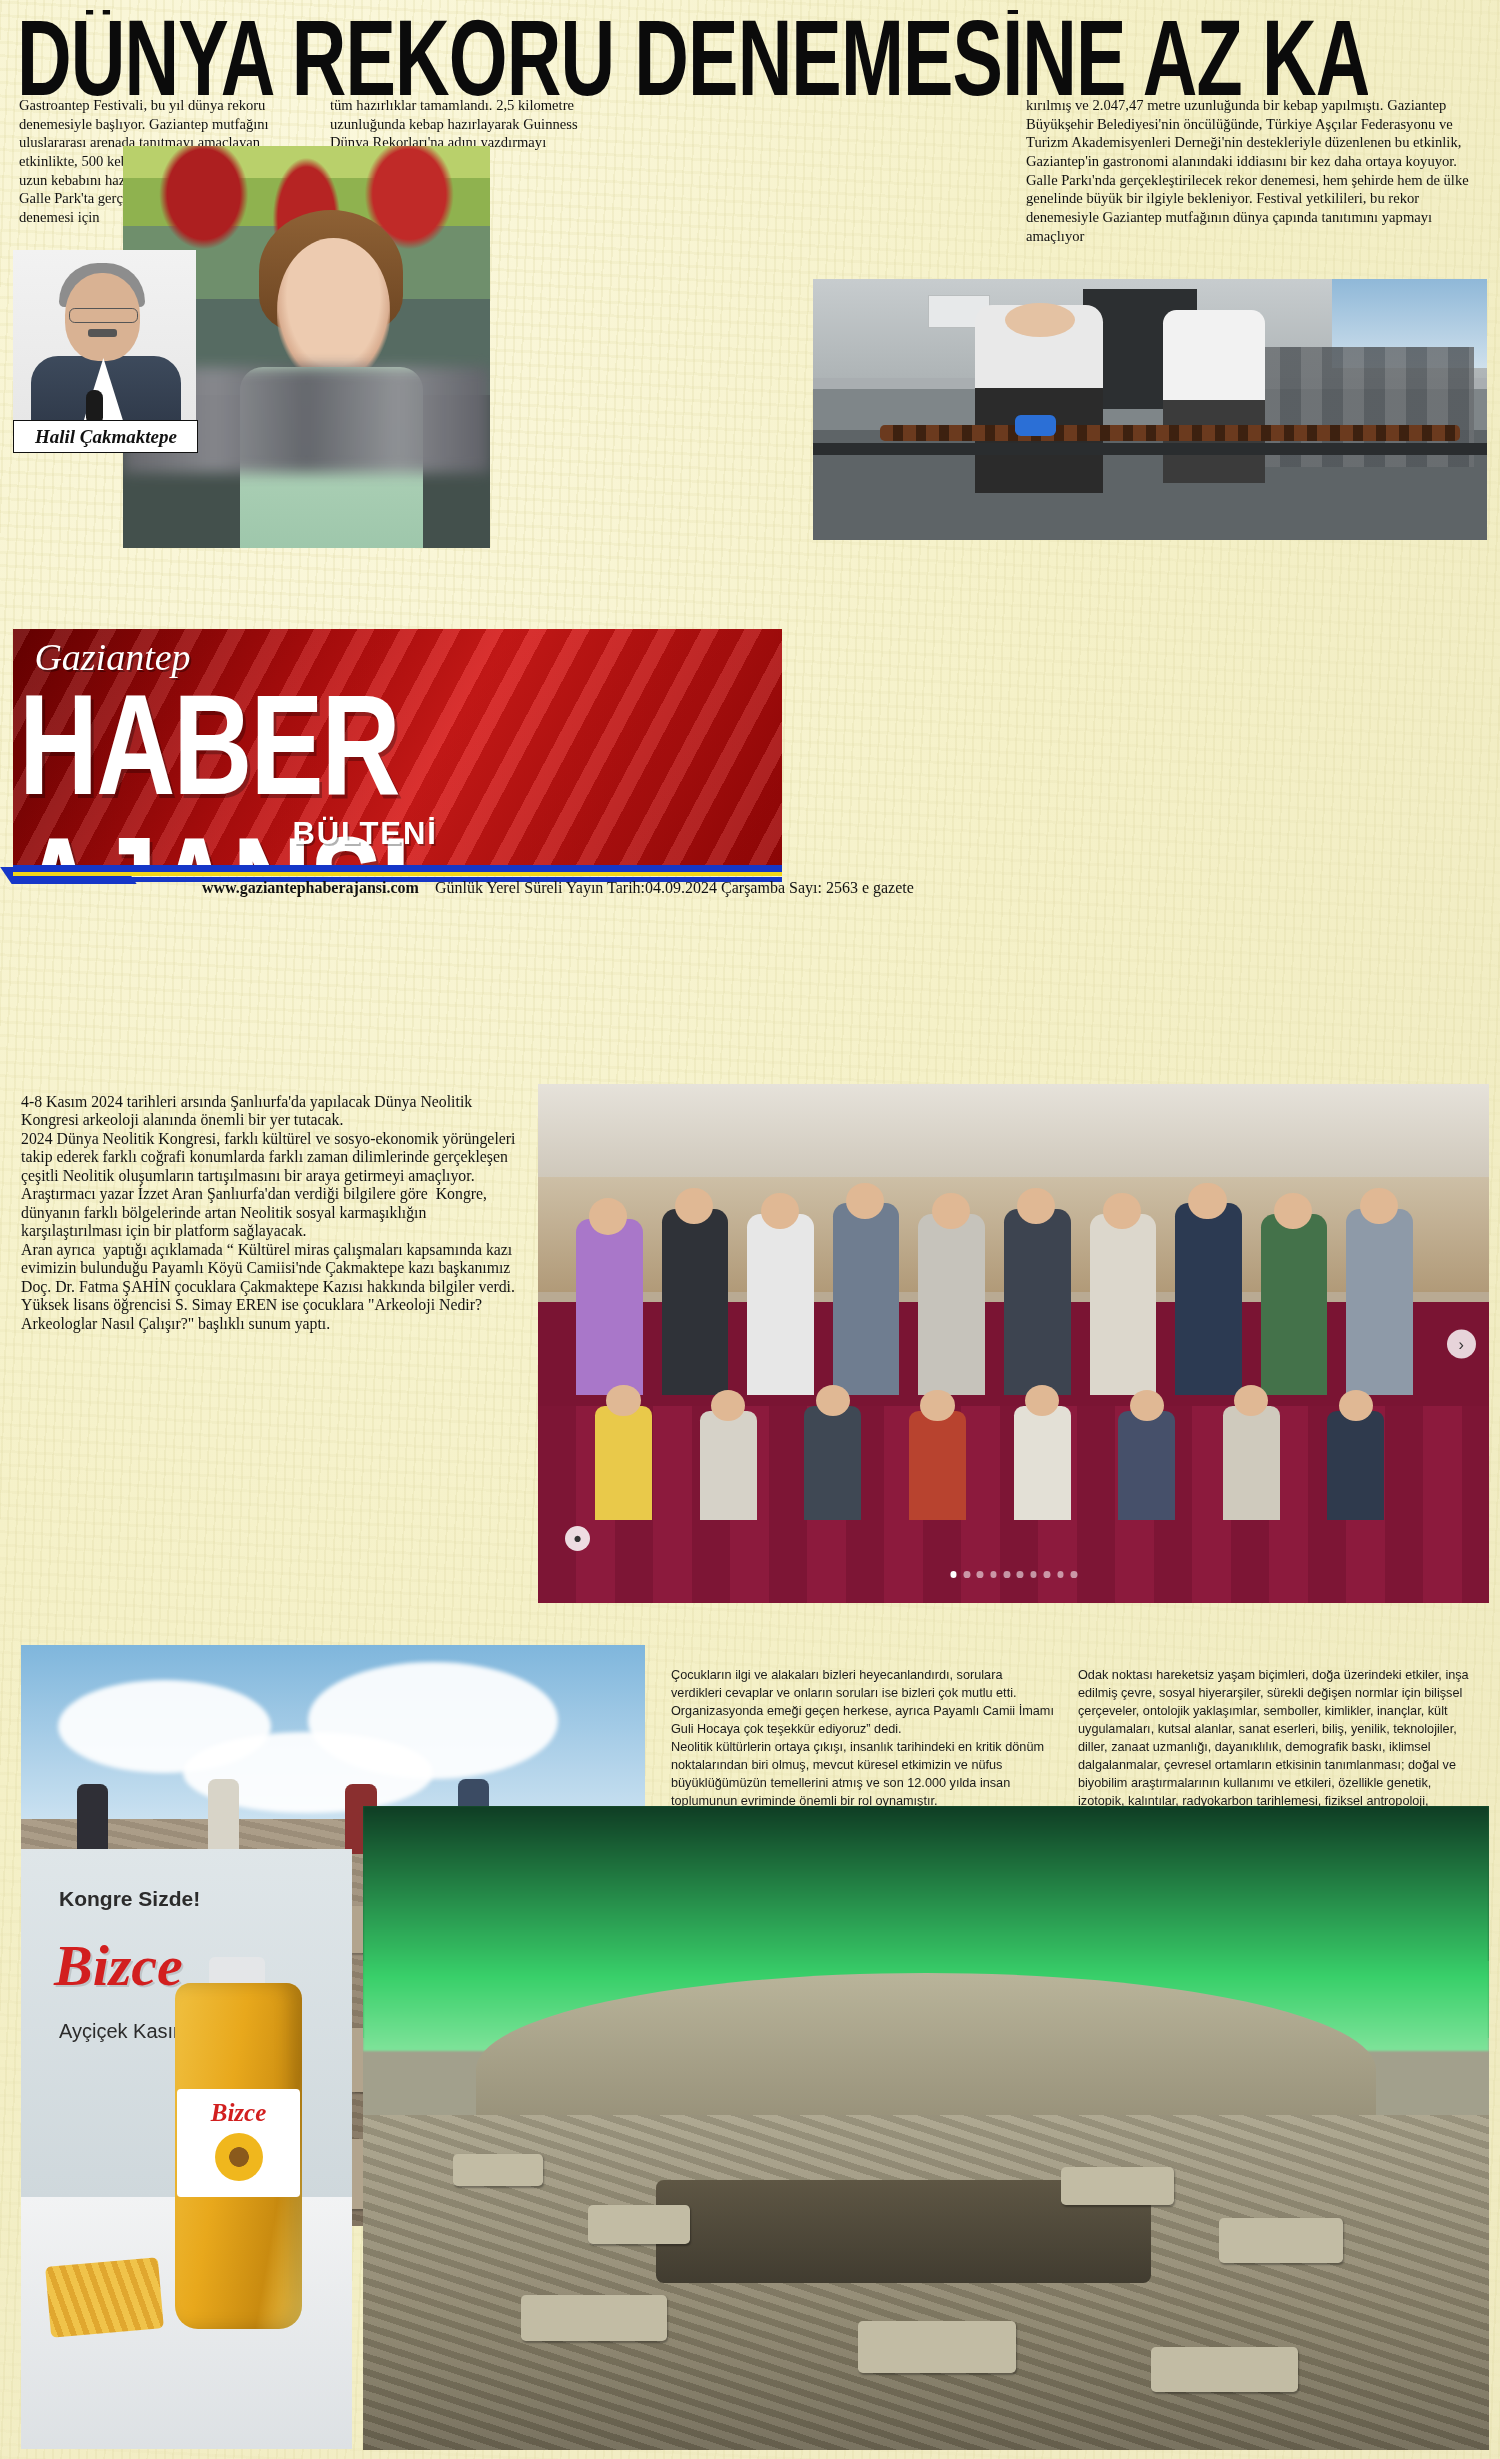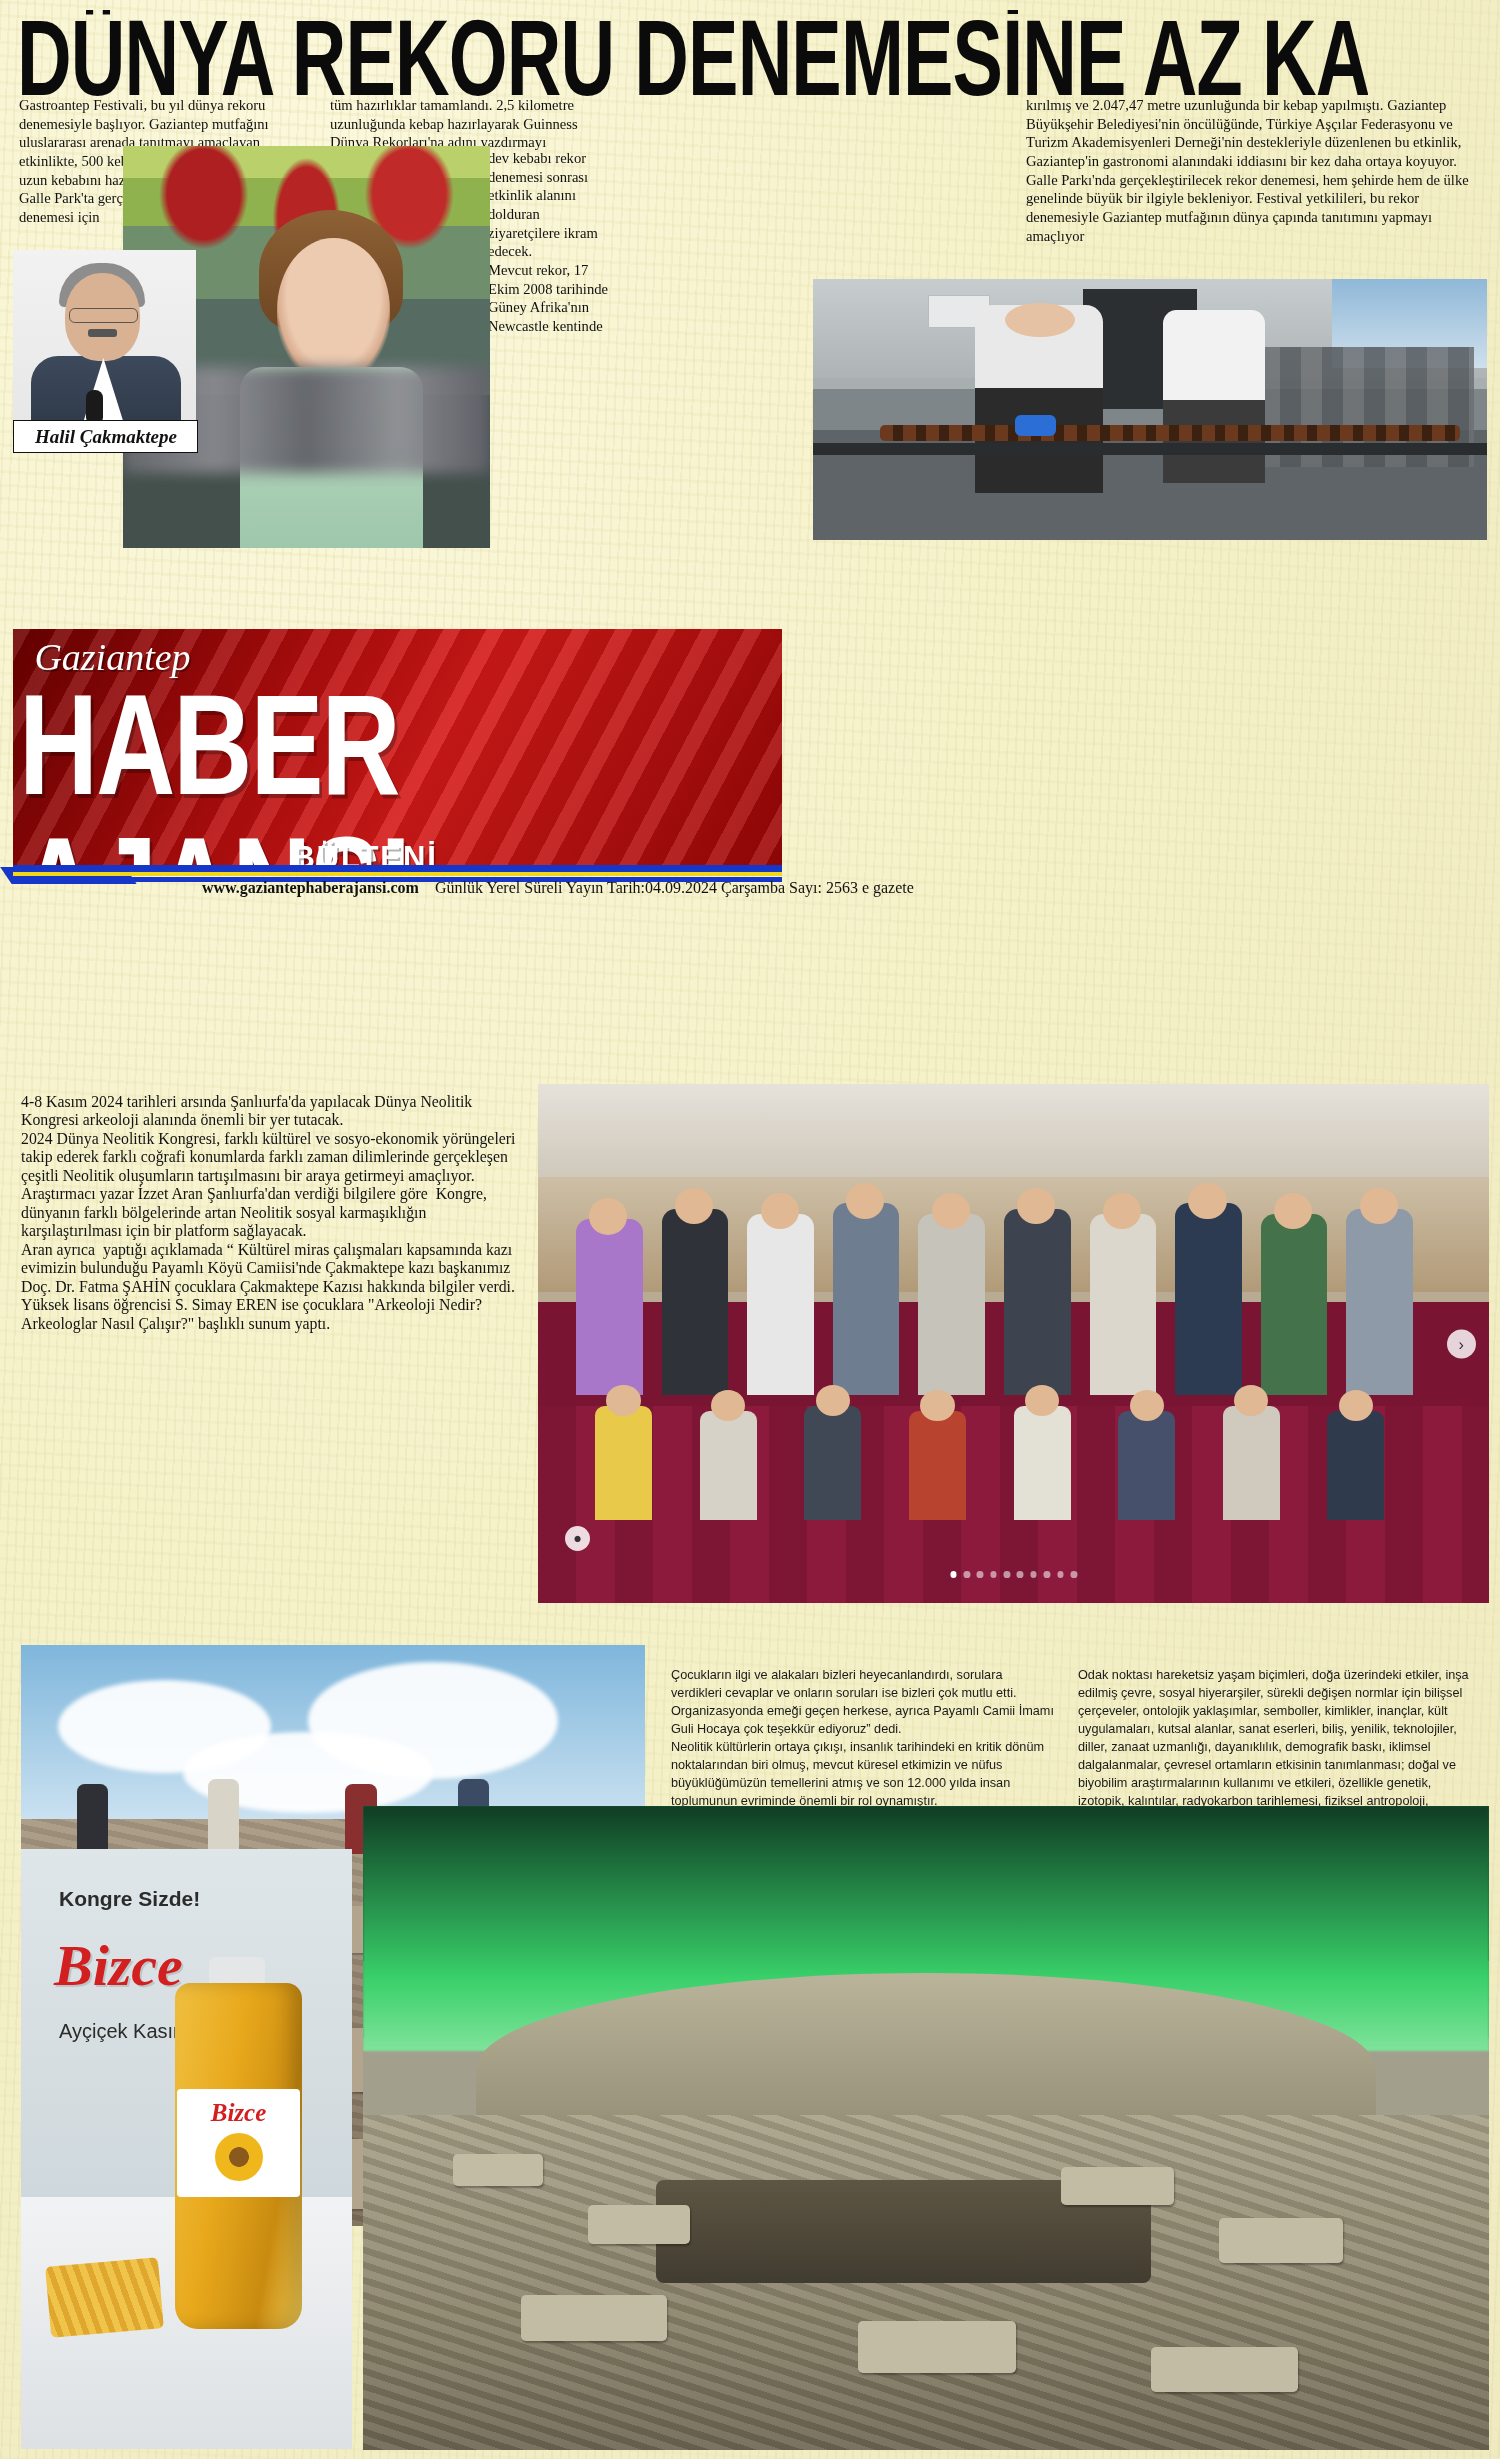--- a/index.html
+++ b/index.html
@@ -147,21 +147,20 @@
     font-family:"Liberation Sans", sans-serif;font-weight:bold;
     font-size:110px;line-height:1;color:#fff;letter-spacing:-1.9px;
     transform:scaleY(1.32);transform-origin:left top;
     text-shadow:2.9px 2.9px 0 rgba(0,0,0,.28);
   }
   #masthead .bul{
     position:absolute;left:279px;top:187px;
     font-family:"Liberation Sans", sans-serif;font-weight:bold;
     font-size:31px;color:#fff;letter-spacing:1.9px;
     text-shadow:1.9px 1.9px 0 rgba(0,0,0,.3);
-    margin-top:24px;
   }
   #ribbon{
     position:absolute;left:13.4px;top:865px;width:769px;height:21px;
   }
   #ribbon .b1{position:absolute;left:0;top:0;width:100%;height:6.7px;background:#1536c8;}
   #ribbon .b2{position:absolute;left:0;top:6.7px;width:100%;height:4.8px;background:#f2d618;}
   #ribbon .b3{position:absolute;left:0;top:11.5px;width:100%;height:5.8px;background:#1536c8;}
   #ribbon .tail{position:absolute;left:-7.7px;top:1.9px;width:125px;height:17.3px;background:#1536c8;transform:skewX(34deg);}
   #footerline{
     position:absolute;left:202px;top:879px;width:596px;
@@ -298,22 +297,20 @@
 
   <div class="hl-wrap" id="hl1w">
     <div class="headline" id="hl1" style="transform: scaleX(0.911589) scaleY(1.3);">DÜNYA REKORU DENEMESİNE AZ KALDI</div>
   </div>
 
   <div class="a1col" id="a1c1">Gastroantep Festivali, bu yıl dünya rekoru denemesiyle başlıyor. Gaziantep mutfağını uluslararası arenada tanıtmayı amaçlayan etkinlikte, 500 kebap ustası, dünyanın en uzun kebabını hazırlayacak.
 Galle Park'ta gerçekleştirilecek rekor denemesi için</div>
 
   <div class="a1col" id="a1c2">tüm hazırlıklar tamamlandı. 2,5 kilometre uzunluğunda kebap hazırlayarak Guinness Dünya Rekorları'na adını yazdırmayı hedefleyen ustalar, bu</div>
 
-  <div class="a1col" id="a1c2b">dev kebabı rekor denemesi sonrası etkinlik alanını dolduran ziyaretçilere ikram edecek.
-Mevcut rekor, 17 Ekim 2008 tarihinde Güney Afrika'nın Newcastle kentinde</div>
 
   <div class="a1col" id="a1c4">kırılmış ve 2.047,47 metre uzunluğunda bir kebap yapılmıştı. Gaziantep Büyükşehir Belediyesi'nin öncülüğünde, Türkiye Aşçılar Federasyonu ve Turizm Akademisyenleri Derneği'nin destekleriyle düzenlenen bu etkinlik, Gaziantep'in gastronomi alanındaki iddiasını bir kez daha ortaya koyuyor. Galle Parkı'nda gerçekleştirilecek rekor denemesi, hem şehirde hem de ülke genelinde büyük bir ilgiyle bekleniyor. Festival yetkilileri, bu rekor denemesiyle Gaziantep mutfağının dünya çapında tanıtımını yapmayı amaçlıyor</div>
 
   <div class="ph" id="img-peppers">
     <div class="hair"></div>
     <div class="face"></div>
     <div class="jacket"></div>
     <div class="chili-row" style="top:5.8px"></div>
     <div class="chili-row" style="top:113px"></div>
     <div class="blurband"></div>

